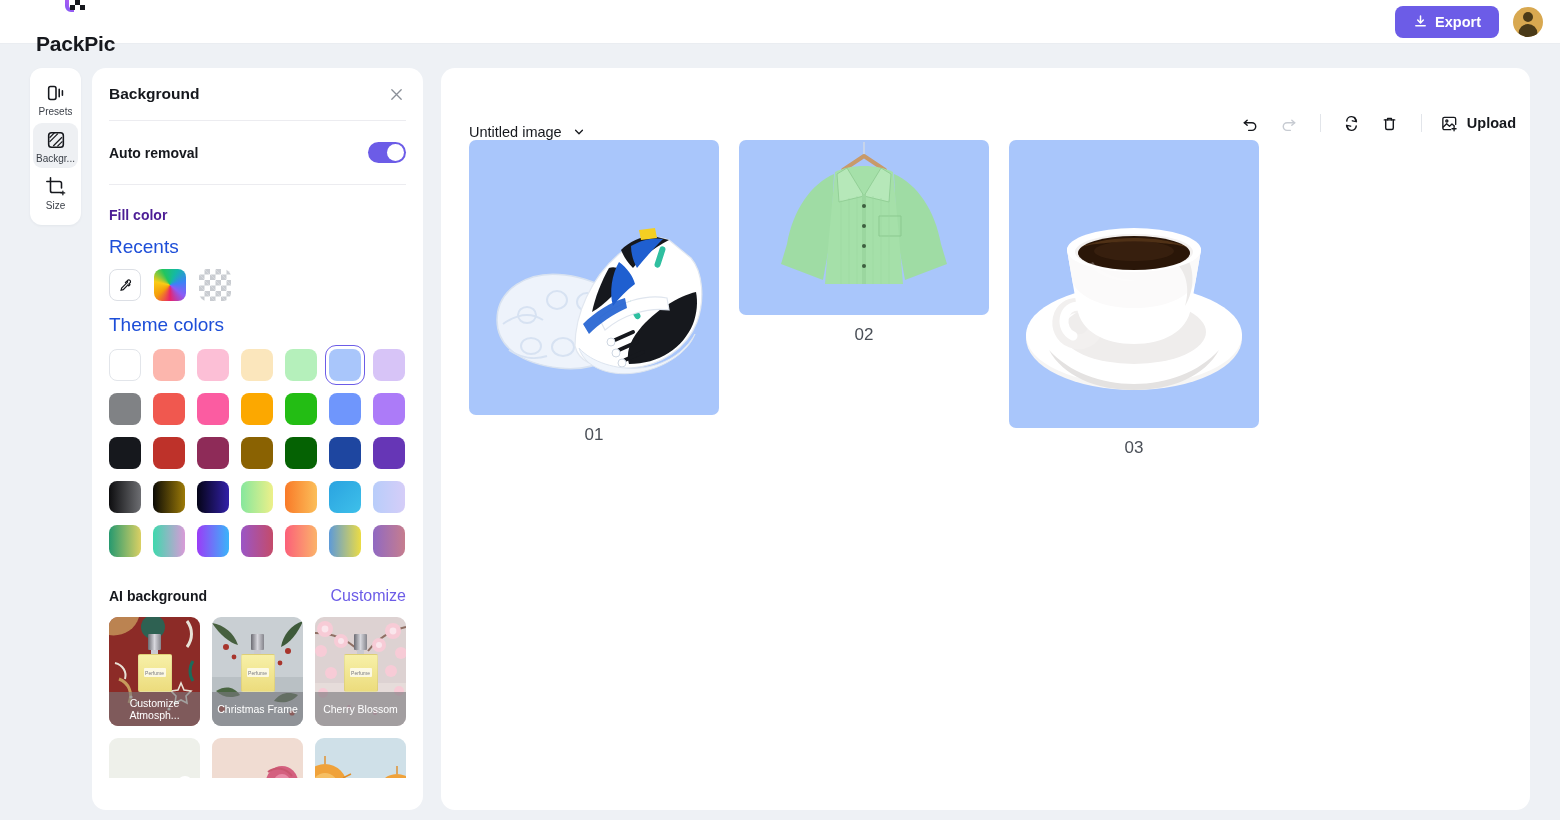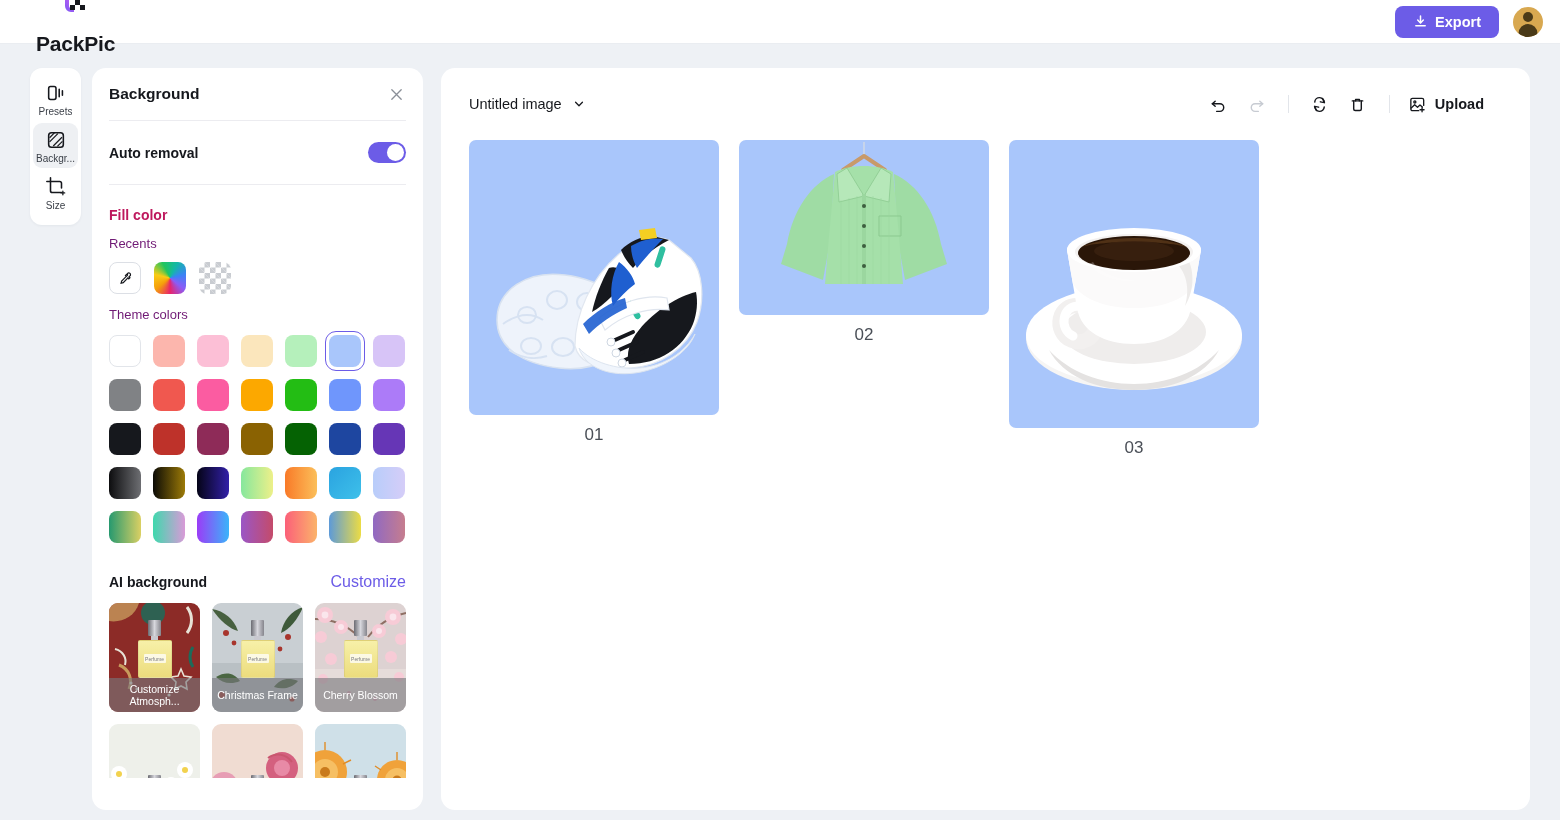--- a/index.html
+++ b/index.html
@@ -87,22 +87,22 @@
   .row-label { font-size: 14px; font-weight: bold; color: #16181d; }
   .toggle {
     width: 38px; height: 21px; border-radius: 11px; background: #6c5ce7;
     position: relative; cursor: pointer;
   }
   .toggle::after {
     content: ""; position: absolute; right: 2px; top: 2px;
     width: 17px; height: 17px; border-radius: 50%; background: #fff;
   }
 
-  .sec-title { font-size: 14px; font-weight: bold; color: #be185d; margin-top: 22px; }
-  .sub-title { font-size: 13px; color: #701a75; margin-top: 13px; }
+  .sec-title { font-size: 14px; font-weight: bold; color: #4c1d95; margin-top: 22px; }
+  .sub-title { font-size: 19px; color: #1d4ed8; margin-top: 13px; }
 
   .recents { display: flex; gap: 13px; margin-top: 11px; }
   .sw { width: 32px; height: 32px; border-radius: 8px; cursor: pointer; }
   .sw-eyedrop { background: #fff; border: 1px solid #dcdfe5; display: flex; align-items: center; justify-content: center; }
   .sw-wheel {
     background: conic-gradient(from 180deg, #e8236b, #f59e0b, #facc15, #22c55e, #14b8a6, #3b82f6, #8b5cf6, #e8236b);
   }
   .sw-trans {
     background-image:
       linear-gradient(45deg, #c9ccd1 25%, transparent 25%, transparent 75%, #c9ccd1 75%),
@@ -153,22 +153,22 @@
     font-size: 5px; color: #7b7b80; display:flex; align-items:center; justify-content:center;
   }
 
   
   .canvas {
     position: absolute; left: 441px; top: 68px;
     width: 1089px; height: 742px;
     background: #fff; border-radius: 14px;
   }
   .canvas-bar {
-    height: 72px; display: flex; align-items: center; justify-content: space-between;
-    padding: 0 42px 0 28px;
+    height: 72px; display: flex; align-items: flex-end; justify-content: space-between;
+    padding: 0 10px 0 28px;
     border-radius: 25px;
   }
   .doc-name { display: flex; align-items: center; gap: 11px; cursor: pointer; }
   .doc-name-text { font-size: 14.5px; color: #16181d; }
   .tools { display: flex; align-items: center; gap: 4px; }
   .tool { width: 34px; height: 34px; border-radius: 7px; display: flex; align-items: center; justify-content: center; cursor: pointer; }
   .tool.disabled { cursor: default; }
   .tool-div { width: 1px; height: 18px; background: #e2e5ea; margin: 0 10px; }
   .upload-btn {
     display: flex; align-items: center; gap: 8px; cursor: pointer;

